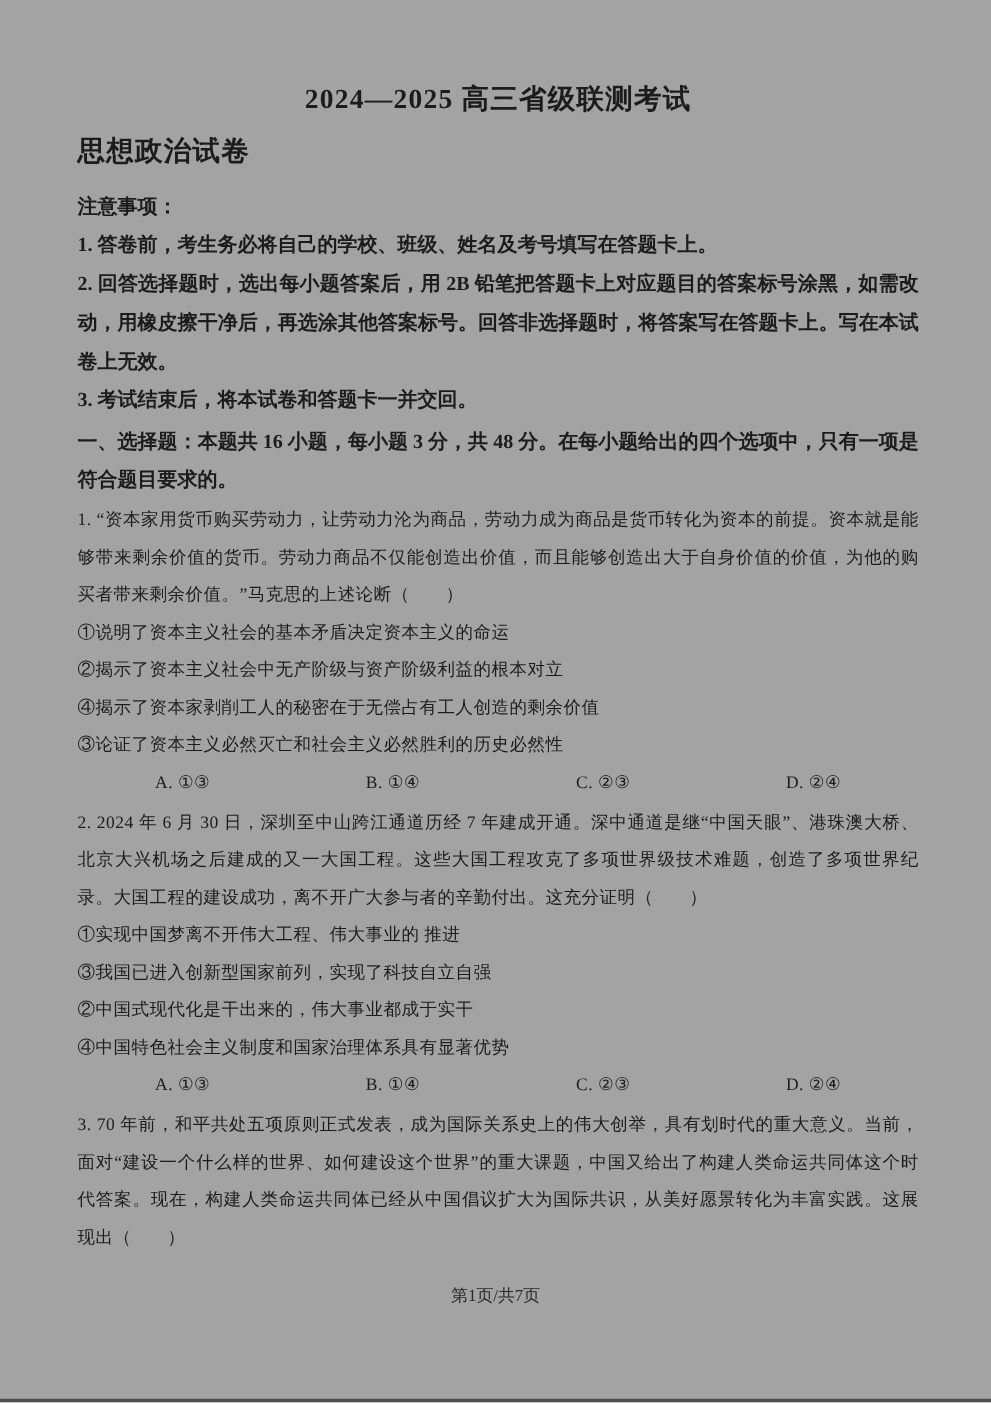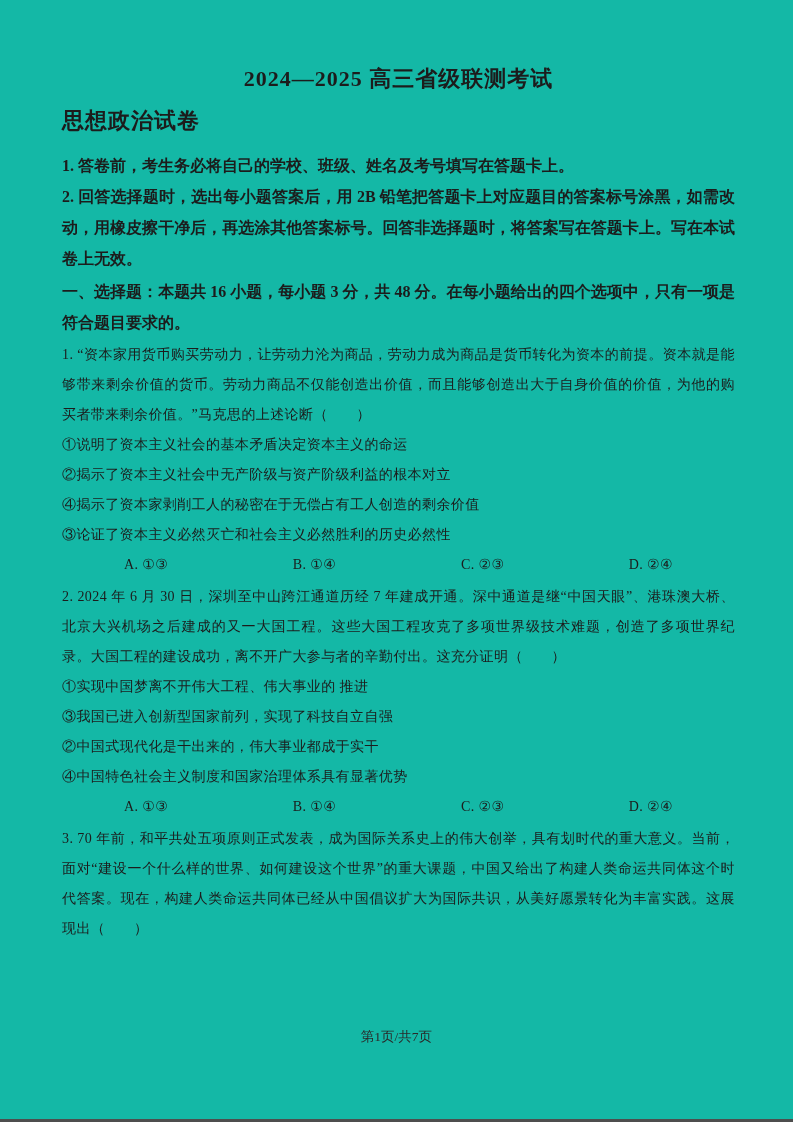--- a/index.html
+++ b/index.html
@@ -11,21 +11,21 @@
   body {
     width: 793px;
     height: 1122px;
     font-family: "Liberation Serif", "DejaVu Serif", serif;
     color: #1c1c1c;
   }
   .page {
     position: relative;
     width: 793px;
     height: 1122px;
-    background: #14b8a6;
+    background: #a3a3a3;
     overflow: hidden;
   }
   .content {
     padding: 66px 58px 0 62px;
   }
   .exam-title {
     text-align: center;
     font-size: 22px;
     font-weight: bold;
     line-height: 26px;
@@ -103,22 +103,24 @@
 </head>
 <body>
 
 <div class="page">
   <div class="content">
 
     <div class="exam-title">2024—2025 高三省级联测考试</div>
     <div class="exam-subtitle">思想政治试卷</div>
 
     <div class="notices">
+      <div class="notice-heading">注意事项：</div>
       <div class="notice-item">1. 答卷前，考生务必将自己的学校、班级、姓名及考号填写在答题卡上。</div>
       <div class="notice-item">2. 回答选择题时，选出每小题答案后，用 2B 铅笔把答题卡上对应题目的答案标号涂黑，如需改动，用橡皮擦干净后，再选涂其他答案标号。回答非选择题时，将答案写在答题卡上。写在本试卷上无效。</div>
+      <div class="notice-item">3. 考试结束后，将本试卷和答题卡一并交回。</div>
     </div>
 
     <div class="section-heading">一、选择题：本题共 16 小题，每小题 3 分，共 48 分。在每小题给出的四个选项中，只有一项是符合题目要求的。</div>
 
     <div class="question">
       <div class="question-stem">1. “资本家用货币购买劳动力，让劳动力沦为商品，劳动力成为商品是货币转化为资本的前提。资本就是能够带来剩余价值的货币。劳动力商品不仅能创造出价值，而且能够创造出大于自身价值的价值，为他的购买者带来剩余价值。”马克思的上述论断（　　）</div>
       <div class="statement">①说明了资本主义社会的基本矛盾决定资本主义的命运</div>
       <div class="statement">②揭示了资本主义社会中无产阶级与资产阶级利益的根本对立</div>
       <div class="statement">④揭示了资本家剥削工人的秘密在于无偿占有工人创造的剩余价值</div>
       <div class="statement">③论证了资本主义必然灭亡和社会主义必然胜利的历史必然性</div>

